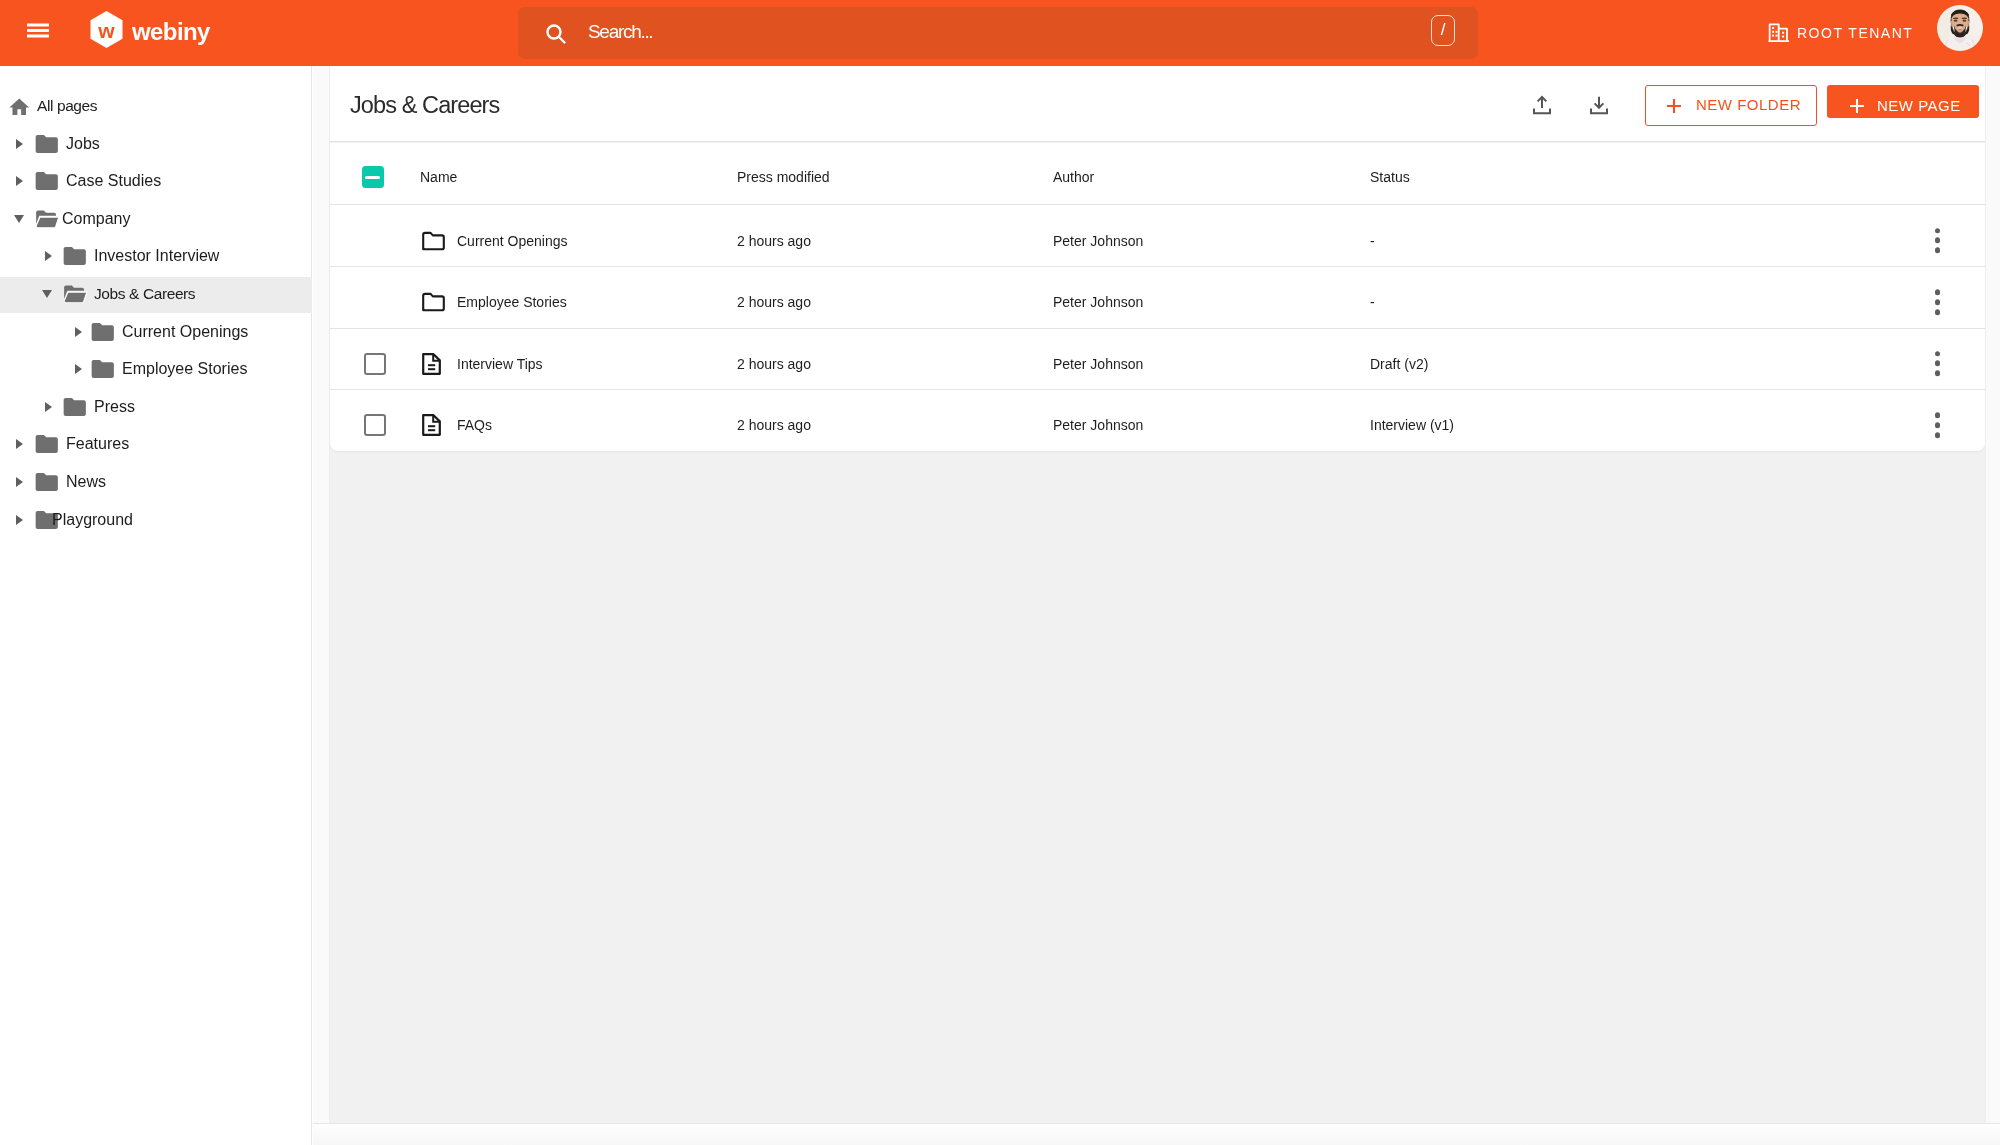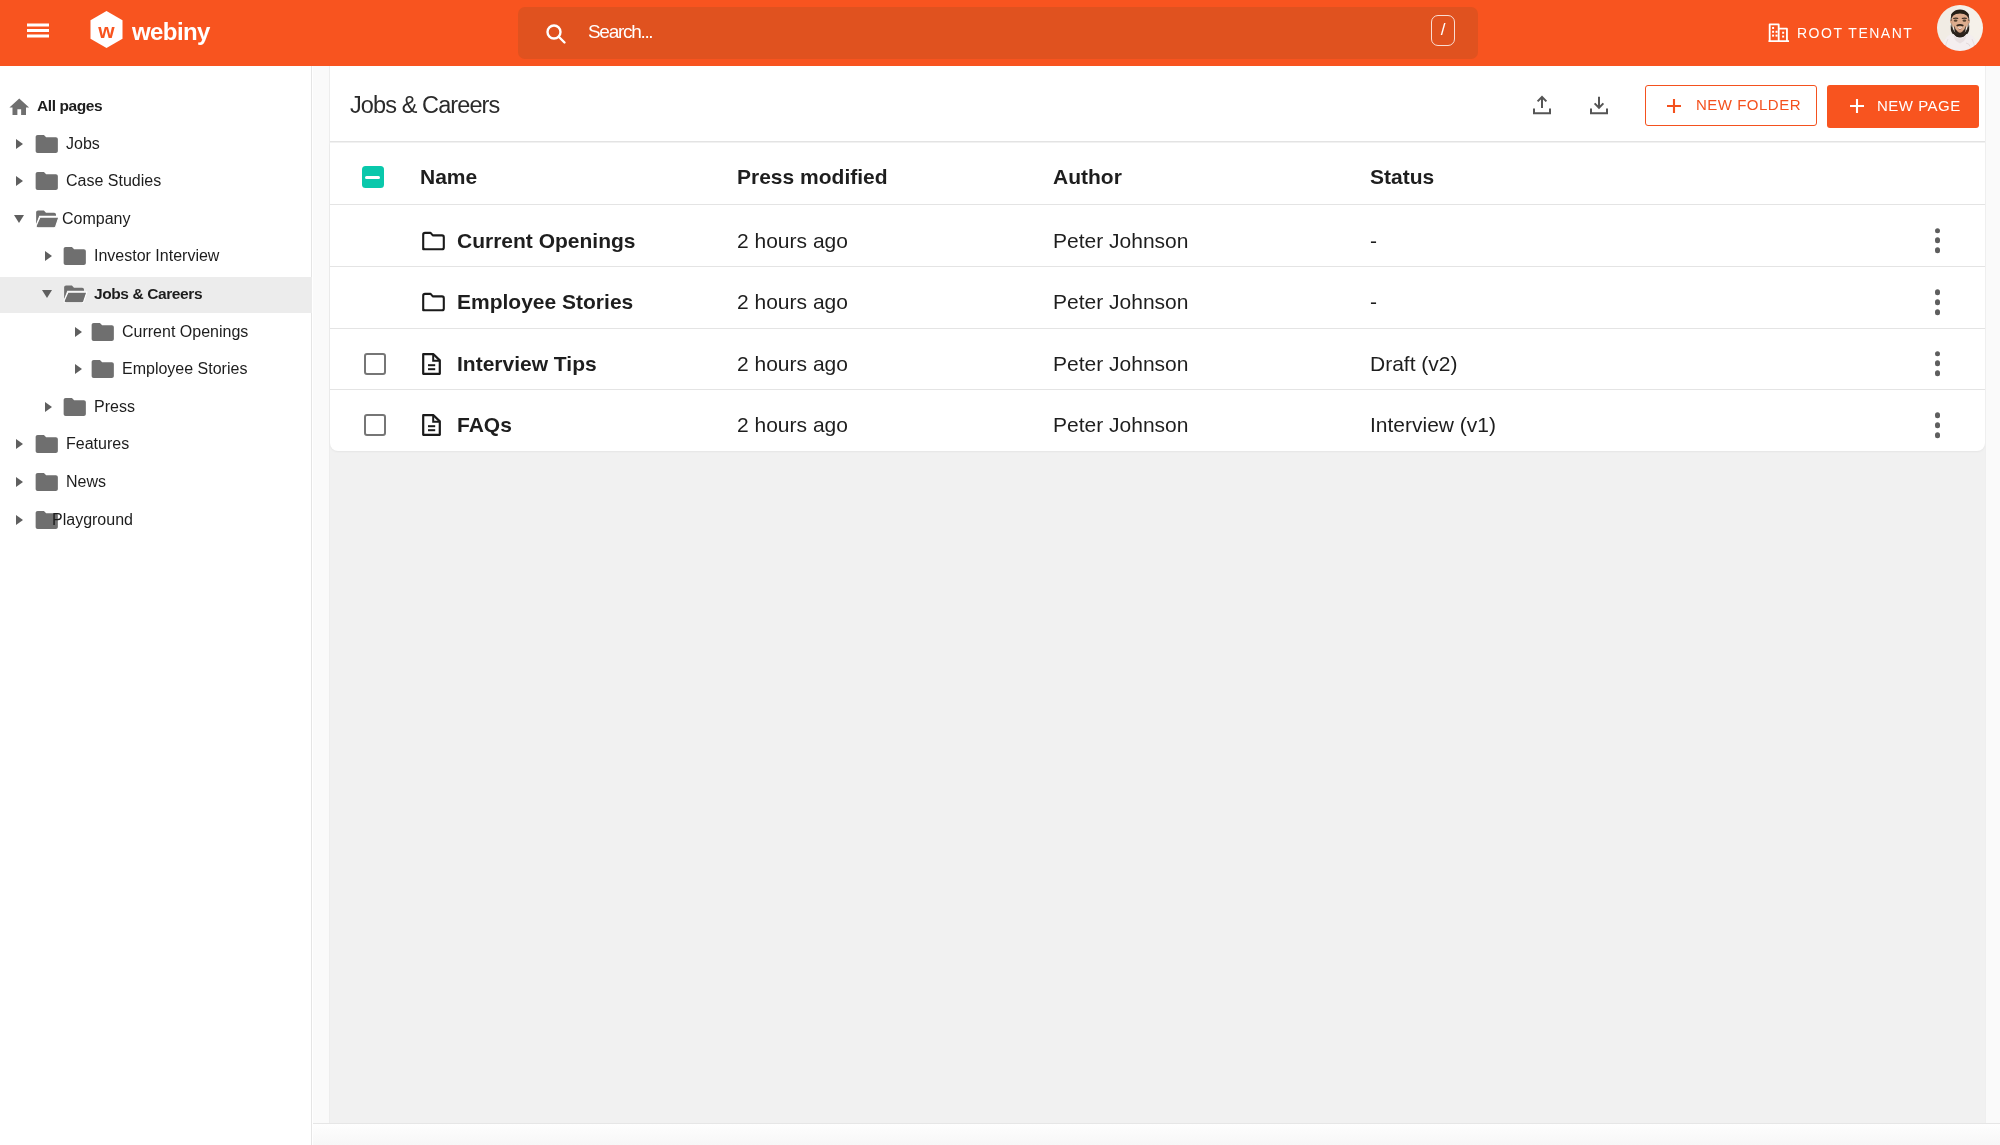--- a/index.html
+++ b/index.html
@@ -29,38 +29,38 @@
   background:linear-gradient(to bottom,#fefefe,#f7f7f7); border-top:1px solid #e6e6e6; }
 
 #main { position:absolute; left:330px; top:66px; width:1655px; height:1079px; background:#f1f1f1; }
 #pagehead { position:absolute; left:0; top:0; width:1655px; height:76px; background:#fff;
   border-bottom:1px solid #e3e3e3; }
 #title { position:absolute; left:20px; top:26px; font-size:23.5px; letter-spacing:-0.9px; color:#2b2b2b; }
 #tablewrap { position:absolute; left:0; top:77px; width:1655px; height:308px; background:#fff;
   border-bottom-left-radius:8px; border-bottom-right-radius:8px;
   box-shadow:0 1px 2px rgba(0,0,0,0.05); }
 .divline { position:absolute; left:0; width:1655px; height:1px; background:#e4e4e4; }
-.cell { position:absolute; font-size:21px; color:#1e1e1e; white-space:nowrap;
+.cell { position:absolute; font-size:14px; color:#1e1e1e; white-space:nowrap;
   transform:translateY(-50%); }
-.bold { font-weight:bold; }
+.bold { font-weight:normal; }
 .ckbox { position:absolute; width:22px; height:22px; border:2px solid #767676;
   border-radius:3px; transform:translateY(-50%); }
 .teal { position:absolute; width:22px; height:22px; background:#09c8ab; border-radius:3.5px;
   transform:translateY(-50%); }
 .teal:after { content:""; position:absolute; left:3px; top:9.5px; width:15.5px; height:3px;
   background:#fff; border-radius:2px; }
 .kebab { position:absolute; left:1604.5px; width:6px; transform:translateY(-50%); }
 .kebab i { display:block; width:5.6px; height:5.6px; border-radius:50%; background:#5e5e5e;
   margin:0 0 4.4px 0; }
 .icon { position:absolute; transform:translateY(-50%); }
 
 #btnfolder { position:absolute; left:1315px; top:19px; width:172px; height:41px;
   border:1.5px solid #f4511e; border-radius:3px; background:#fff; color:#f4511e;
   font-size:15px; letter-spacing:0.5px; line-height:38px; }
-#btnpage { position:absolute; left:1497px; top:19px; width:152px; height:43px;
+#btnpage { position:absolute; left:1497px; top:19px; width:152px; height:33px;
   border-radius:3px; background:#f8541f; color:#fff;
   font-size:15px; letter-spacing:0.5px; line-height:41px; }
 
 .titem { position:absolute; left:0; width:312px; height:37px; }
 .tlabel { position:absolute; font-size:16px; color:#1d1d1d; top:50%; transform:translateY(-50%);
   white-space:nowrap; }
 .tlabel.bold { font-size:15.5px; letter-spacing:-0.4px; }
 .arrow-r { position:absolute; width:0; height:0; top:50%; transform:translateY(-50%);
   border-left:7px solid #5f5f5f; border-top:5px solid transparent; border-bottom:5px solid transparent; }
 .arrow-d { position:absolute; width:0; height:0; top:50%; transform:translateY(-50%);

